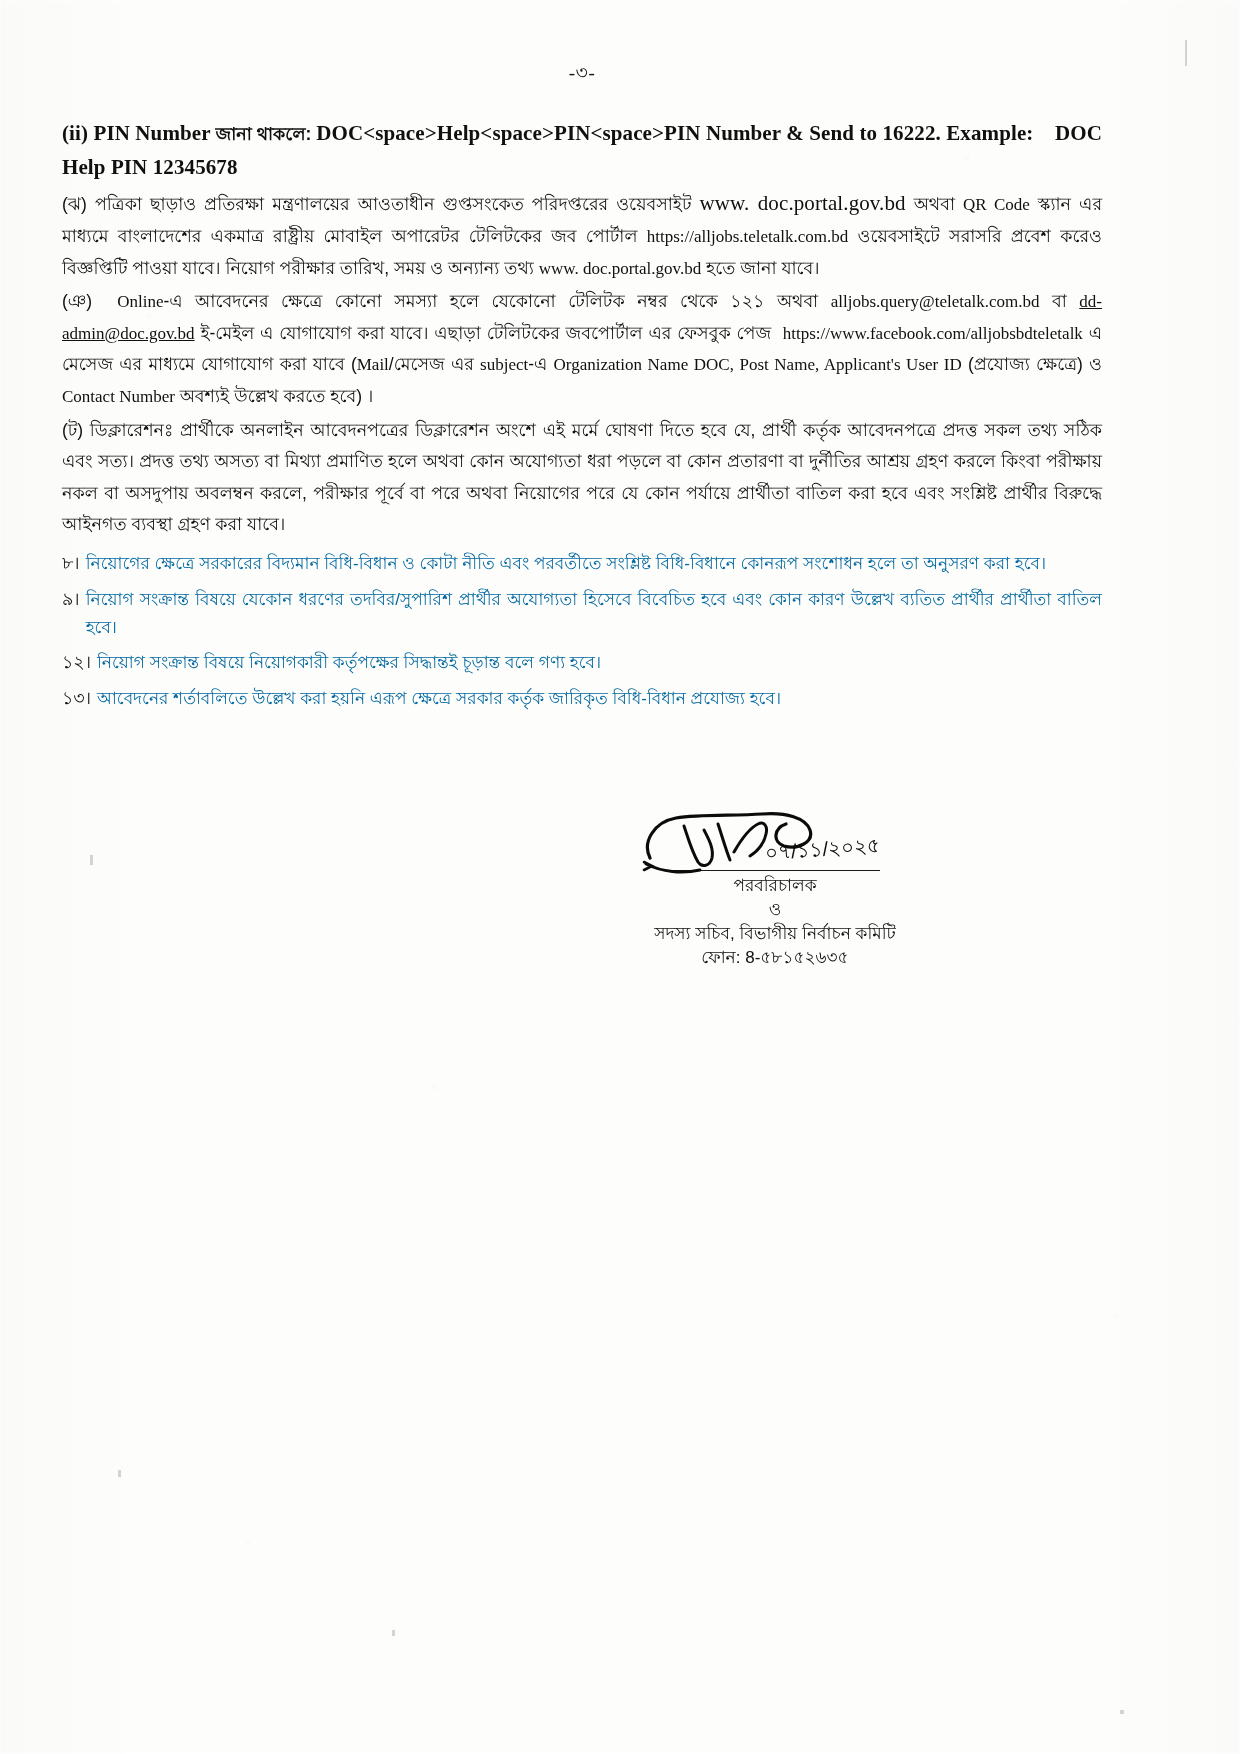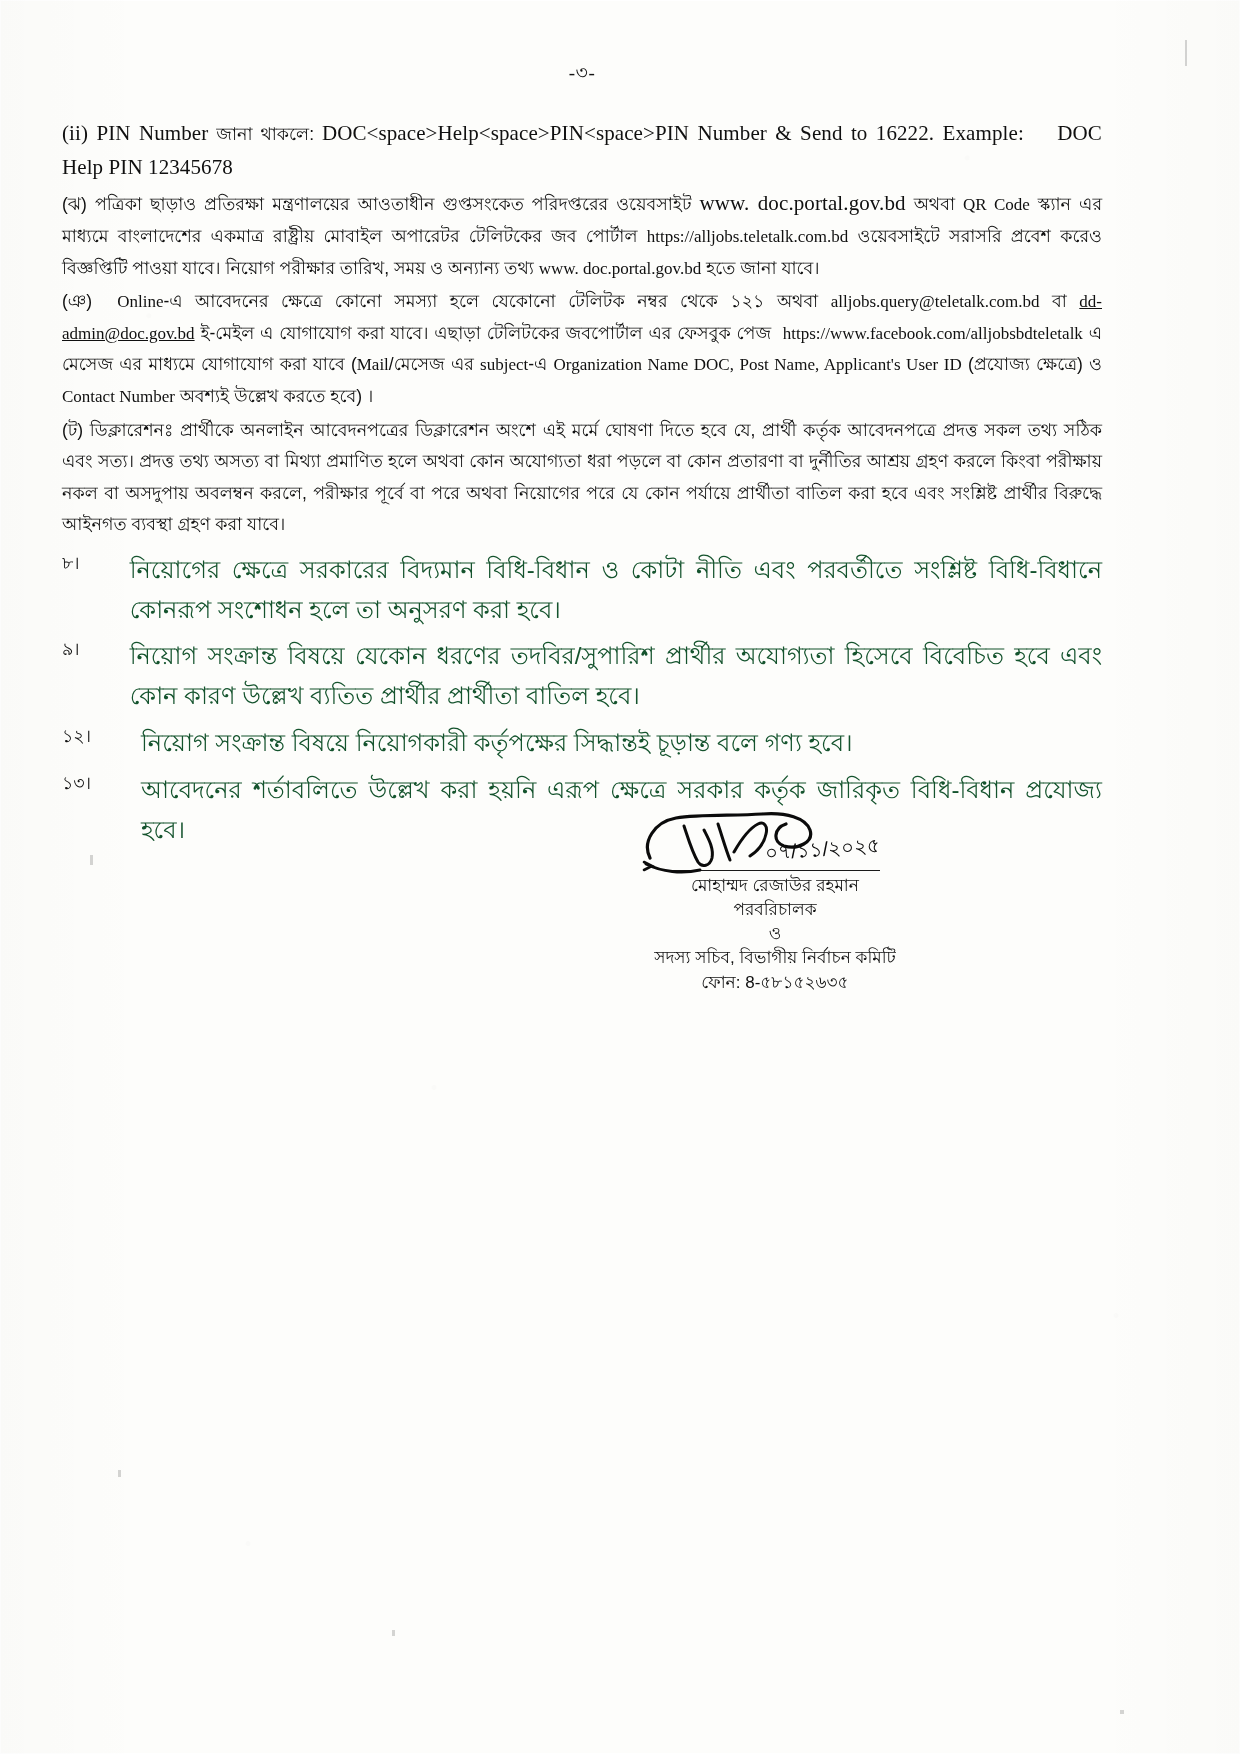--- a/index.html
+++ b/index.html
@@ -71,45 +71,45 @@
     font-family: "Liberation Serif", "DejaVu Serif", serif;
     font-size: 17px;
   }
   .u {
     text-decoration: underline;
   }
   
   .mixed-lg {
     font-size: 21px;
     line-height: 1.6;
+    font-weight: bold;
   }
   .list {
     margin-top: 10px;
   }
   .li {
     display: flex;
     align-items: flex-start;
     margin-bottom: 7px;
   }
   .li-num {
     flex: 0 0 auto;
     font-family: "Liberation Sans", "DejaVu Sans", sans-serif;
     font-size: 17.5px;
     padding-right: 6px;
     white-space: nowrap;
     color: #101010;
   }
   .li-body {
     flex: 1 1 auto;
     font-family: "Liberation Sans", "DejaVu Sans", sans-serif;
-    font-size: 24px;
+    font-size: 17px;
     line-height: 1.66;
     text-align: justify;
-    color: #14532d;
-    margin-left: 44px;
+    color: #0369a1;
   }
   .sig-wrap {
     position: absolute;
     left: 560px;
     top: 812px;
     width: 430px;
     text-align: center;
   }
   .signature {
     position: relative;
@@ -216,20 +216,19 @@
         <path d="M12 50 C4 34, 16 14, 38 10 C62 6, 96 8, 124 6 C148 4, 168 10, 172 22 C176 34, 160 42, 146 38 C134 34, 136 20, 148 16" stroke="#0b0b0b" stroke-width="3.2" stroke-linecap="round" fill="none"></path>
         <path d="M46 18 C50 30, 54 44, 60 54 C64 60, 72 58, 74 50 C76 40, 70 30, 66 22" stroke="#0b0b0b" stroke-width="3" stroke-linecap="round" fill="none"></path>
         <path d="M80 16 C84 28, 88 42, 92 52" stroke="#0b0b0b" stroke-width="3" stroke-linecap="round" fill="none"></path>
         <path d="M96 44 C104 30, 112 20, 120 16 C126 13, 130 18, 128 26 C126 36, 118 44, 112 48" stroke="#0b0b0b" stroke-width="3" stroke-linecap="round" fill="none"></path>
         <path d="M8 56 C24 64, 44 66, 62 62" stroke="#0b0b0b" stroke-width="3" stroke-linecap="round" fill="none"></path>
         <path d="M6 54 L14 58 L6 62" stroke="#0b0b0b" stroke-width="2.6" stroke-linecap="round" fill="none"></path>
       </svg>
       <div class="sig-date">০৭/১১/২০২৫</div>
     </div>
     <div class="sig-rule"></div>
-    <div class="sig-line">মোহাম্মদ রেজাউর রহমান</div>
     <div class="sig-line">পরবরিচালক</div>
     <div class="sig-line">ও</div>
     <div class="sig-line">সদস্য সচিব, বিভাগীয় নির্বাচন কমিটি</div>
     <div class="sig-line">ফোন: 8-৫৮১৫২৬৩৫</div>
   </div>
 
 </div>
 
 </body></html>

